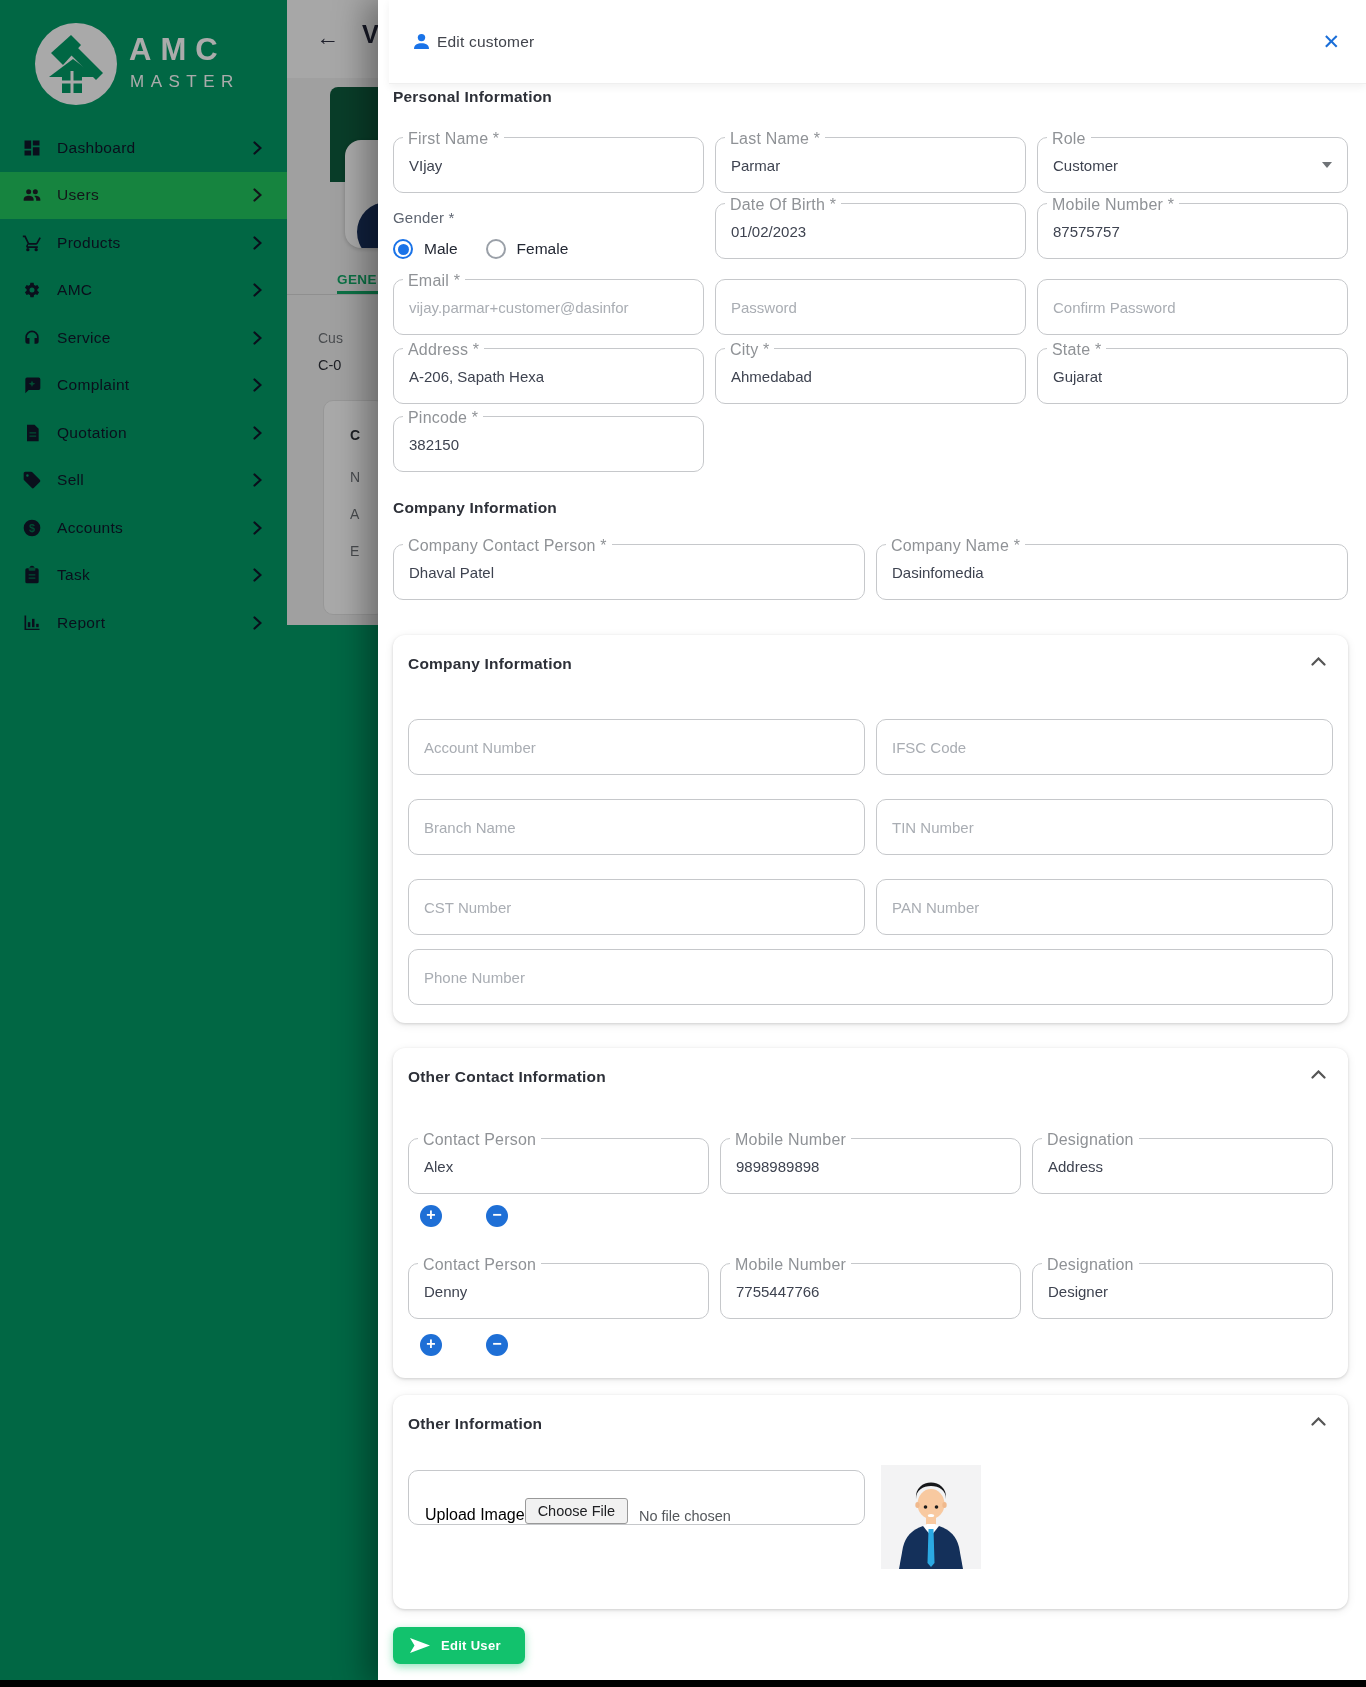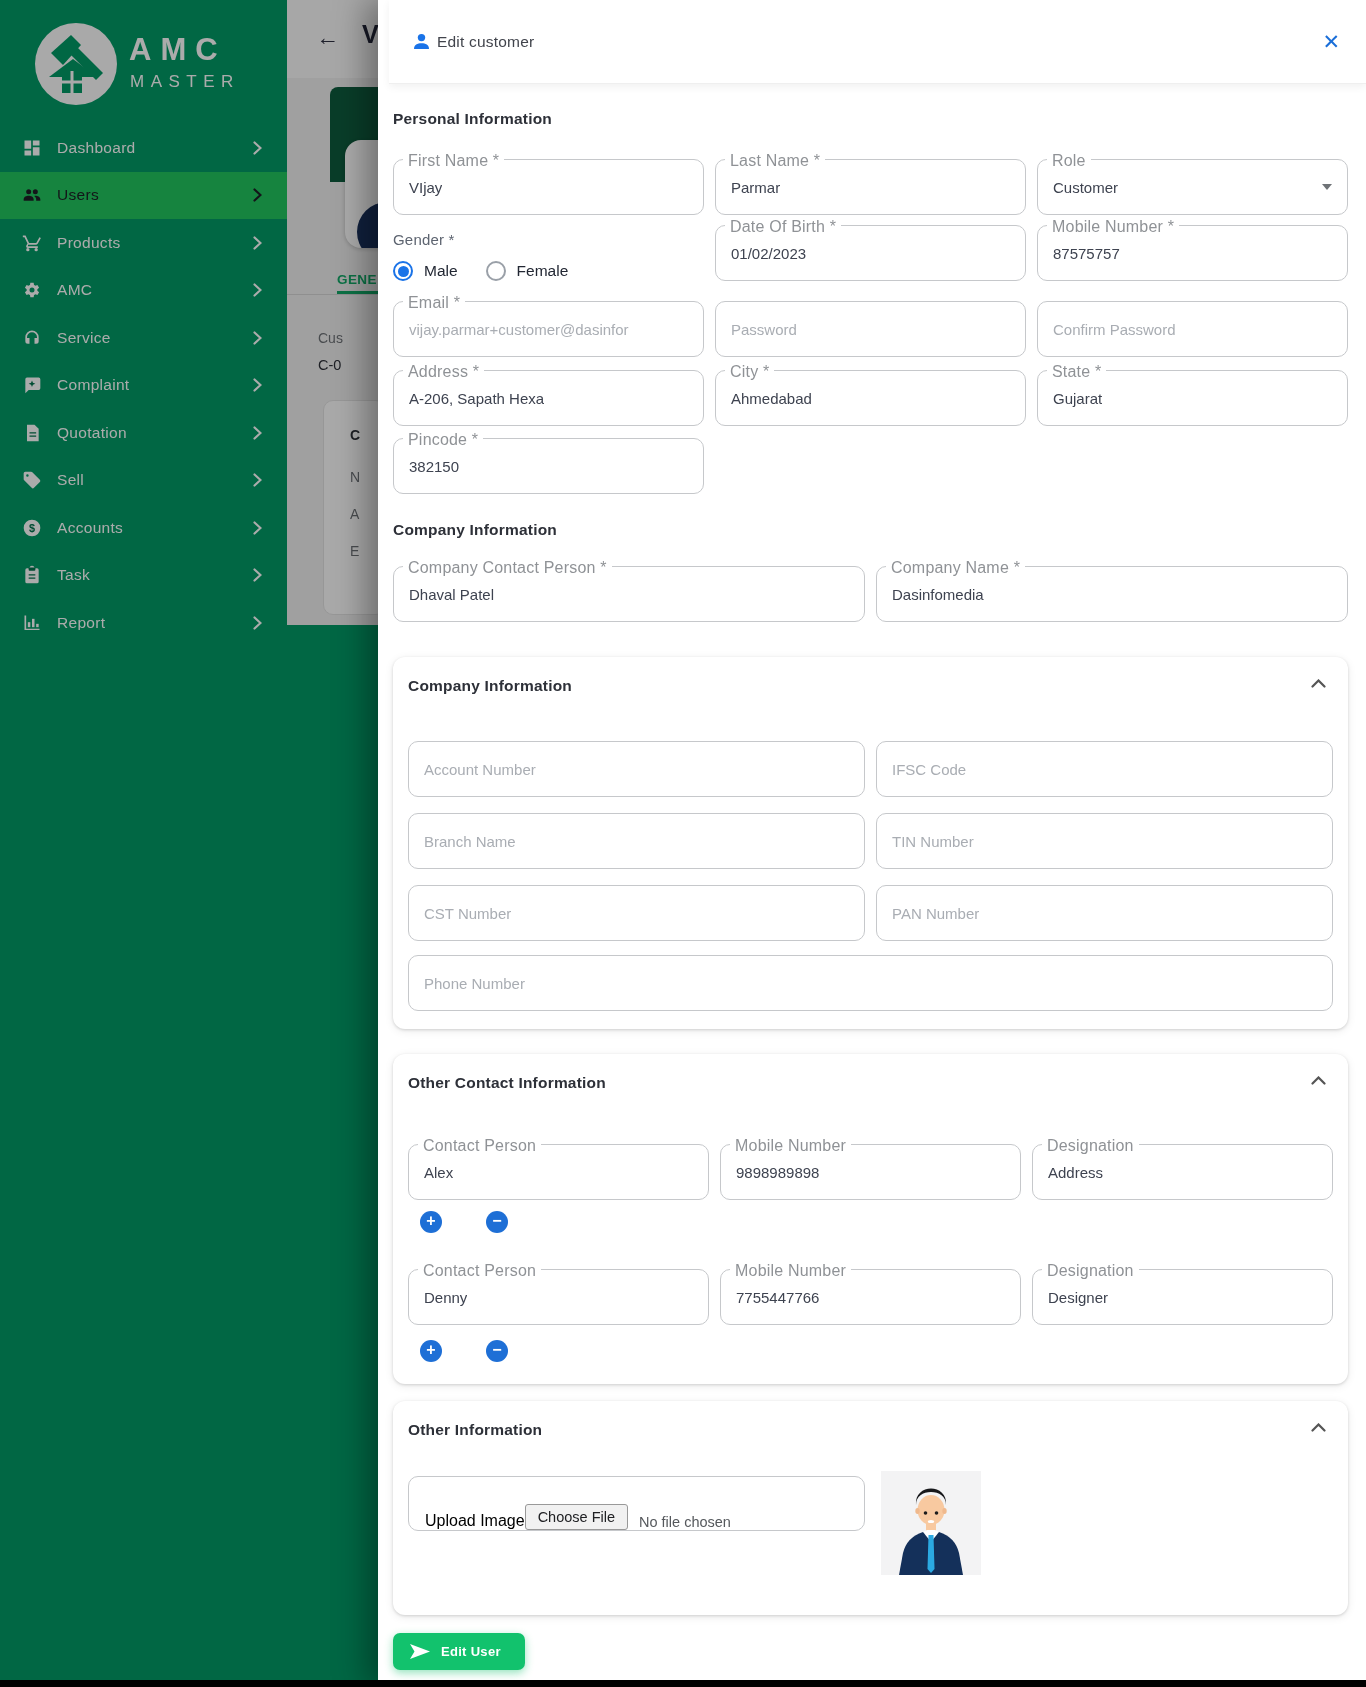--- a/index.html
+++ b/index.html
@@ -8,21 +8,21 @@
 
   
   .underlay{position:absolute;left:0;top:0;width:378px;height:1687px;background:#029a66;}
   .sidebar{position:absolute;left:0;top:0;width:287px;height:630px;background:#029a66;overflow:hidden;}
   .logo-circle{position:absolute;left:35px;top:23px;width:82px;height:82px;}
   .logo-t1{position:absolute;left:129px;top:32px;font-size:31px;font-weight:700;
            letter-spacing:9px;color:#fff;}
   .logo-t2{position:absolute;left:130px;top:72px;font-size:17px;font-weight:500;
            letter-spacing:6.5px;color:#fff;}
   .nav{position:absolute;left:0;top:124px;width:287px;height:506px;overflow:hidden;}
-  .nav-item{height:47.5px;display:flex;align-items:center;padding-left:22px;color:#ffffff;}
+  .nav-item{height:47.5px;display:flex;align-items:center;padding-left:22px;color:#0f172a;}
   .nav-item.active{background:#22c55e;color:#1d2026;}
   .nav-item .nicon{width:20px;height:20px;display:inline-flex;}
   .nav-item .nlabel{margin-left:15px;font-size:15.5px;letter-spacing:.3px;}
   .nav-item .nchev{margin-left:auto;margin-right:25px;display:inline-flex;}
 
   
   .sliver{position:absolute;left:287px;top:0;width:91px;height:625px;background:#efefef;overflow:hidden;}
   .sl-toolbar{position:absolute;left:0;top:0;right:0;height:78px;background:#fafafa;}
   .sl-arrow{position:absolute;left:29px;top:24px;font-size:23px;color:#2f3142;}
   .sl-title{position:absolute;left:75px;top:20px;font-size:25px;font-weight:600;color:#23263a;}
@@ -50,21 +50,21 @@
   
   .modal{position:absolute;left:378px;top:0;width:988px;height:1687px;background:#fff;z-index:100;
          box-shadow:-12px 0 30px rgba(0,0,0,.35);}
   .mhead{height:83px;display:flex;align-items:center;gap:6px;padding:0 26px 0 23px;
          border-bottom:1px solid #efefef;box-shadow:0 3px 8px rgba(0,0,0,.06);position:relative;margin-left:11px;}
   .mtitle{font-size:15.5px;font-weight:500;color:#41444c;letter-spacing:.2px;}
   .mclose{margin-left:auto;color:#1a6ed8;font-size:21px;line-height:1;cursor:pointer;}
   .mbody{padding:0 18px 0 15px;}
 
   .sec-h{font-size:15.5px;font-weight:700;color:#2d3038;letter-spacing:.2px;}
-  .h-personal{margin-top:26px;}
+  .h-personal{margin-top:4px;}
   .h-company{margin-top:27px;}
 
   .g3{display:grid;grid-template-columns:1fr 1fr 1fr;gap:11px;}
   .g2{display:grid;grid-template-columns:1fr 1fr;gap:11px;}
   .row1{margin-top:31px;} .row2{margin-top:10px;} .row3{margin-top:20px;}
   .row4{margin-top:13px;} .row5{margin-top:12px;} .rowC{margin-top:27px;}
 
   .fld{position:relative;height:56px;border:1px solid #c6c8cb;border-radius:10px;background:#fff;
        display:flex;align-items:center;padding:0 15px;box-sizing:border-box;}
   .fld .lab{position:absolute;top:-8px;left:9px;padding:0 5px;background:#fff;
@@ -84,21 +84,21 @@
                  background:#1a73e8;border-radius:50%;}
 
   .card{background:#fff;border-radius:12px;position:relative;
         box-shadow:0 1px 3px rgba(0,0,0,.15),0 2px 10px rgba(0,0,0,.08);
         padding:20px 15px 18px;}
   .card1{margin-top:35px;}
   .card2{margin-top:25px;padding-bottom:22px;}
   .card3{margin-top:17px;padding-bottom:40px;}
   .chev-up{position:absolute;top:22px;right:22px;display:inline-flex;}
   .bankg{margin-top:46px;}
-  .bankg2{margin-top:16px;}
+  .bankg2{margin-top:24px;}
   .fld.wide{margin-top:14px;}
   .crow1{margin-top:52px;}
   .crow2{margin-top:36px;}
   .pmrow{margin-top:11px;display:flex;gap:44px;padding-left:12px;}
   .pmrow.second{margin-top:15px;}
   .pm{width:22px;height:22px;border-radius:50%;background:#1e6fd6;color:#fff;display:inline-flex;
       align-items:center;justify-content:center;font-size:16px;font-weight:700;line-height:1;cursor:pointer;}
   .pm span{transform:translateY(-1px);}
 
   .uprow{margin-top:37px;display:flex;align-items:flex-start;}

